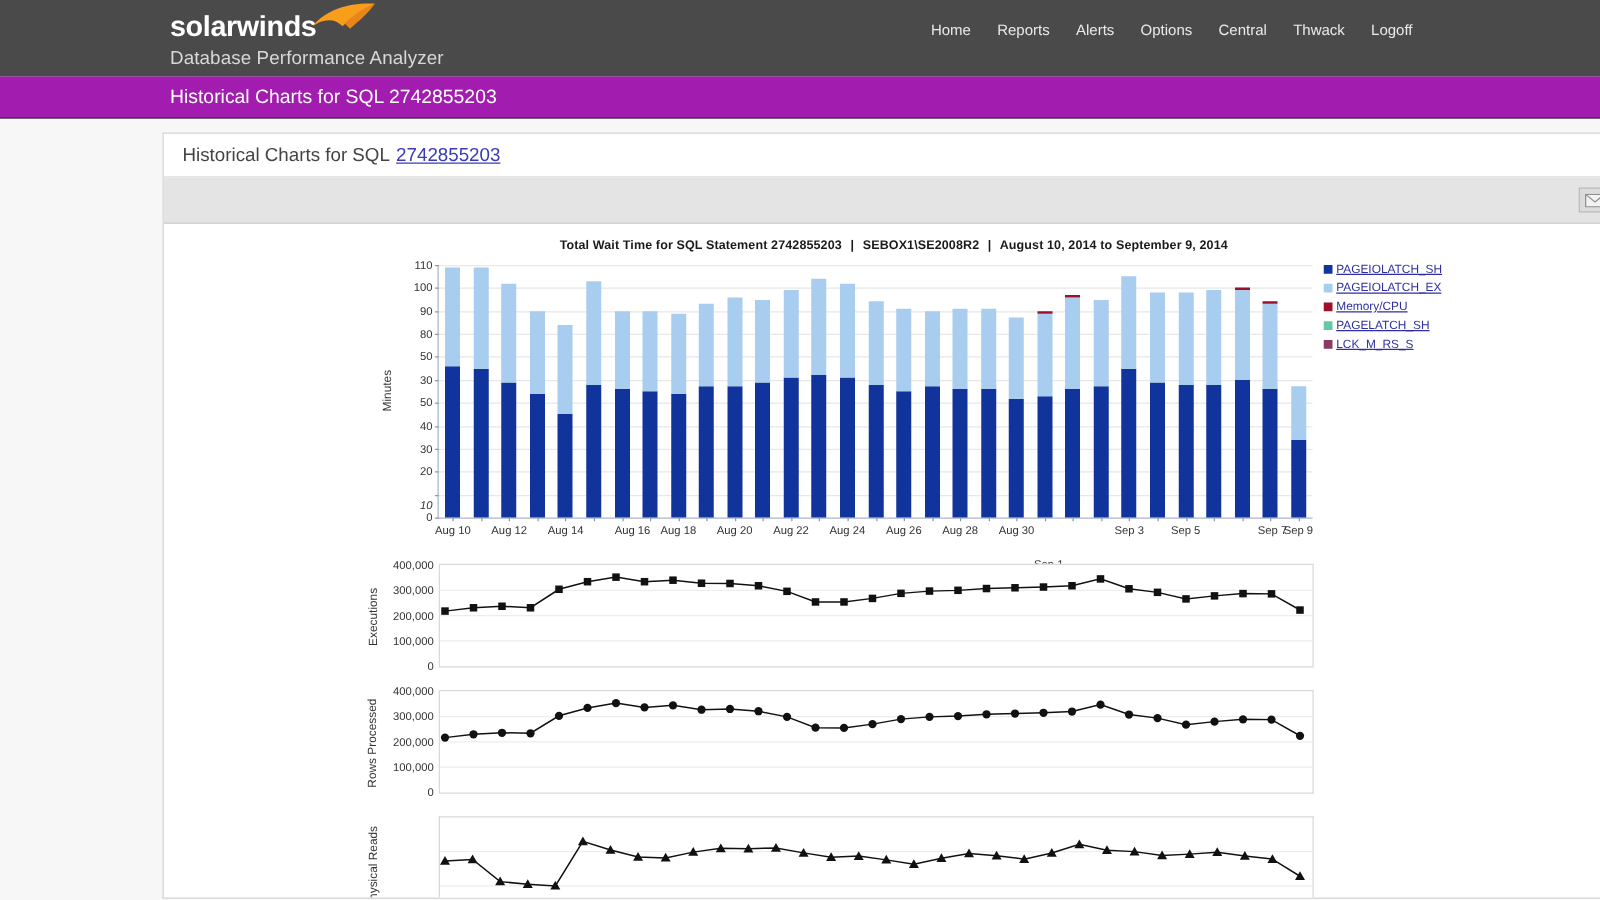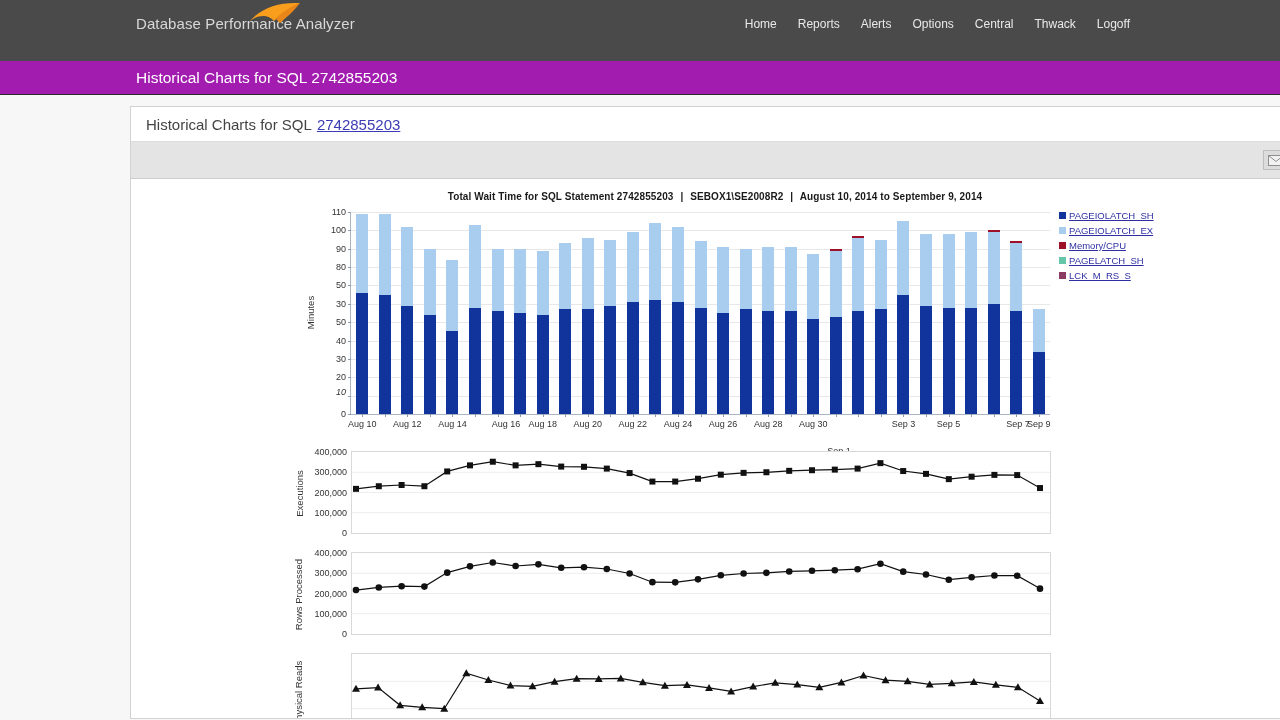--- a/index.html
+++ b/index.html
@@ -241,20 +241,21 @@
 </style>
 </head>
 <body>
 
 <div class="topbar">
   <div class="brand">
     <svg class="brand-swoosh" viewBox="0 0 58 26">
       <path d="M4 20 C16 6, 34 1, 54 2 C44 7, 36 12, 28 20 C22 13, 12 14, 4 20 Z" fill="#f99d1c"></path>
       <path d="M30 18 C36 11, 44 6, 54 2 C48 10, 42 15, 34 22 Z" fill="#e8861a"></path>
     </svg>
+    <div class="brand-name">solarwinds</div>
     <div class="brand-sub">Database Performance Analyzer</div>
   </div>
   <div class="mainnav">
     <a href="#">Home</a>
     <a href="#">Reports</a>
     <a href="#">Alerts</a>
     <a href="#">Options</a>
     <a href="#">Central</a>
     <a href="#">Thwack</a>
     <a href="#">Logoff</a>
@@ -293,21 +294,21 @@
       </div>
 
       <div class="barblock">
         <div class="ylabel-vert" style="left:172px; top:4px;">
           <span>Minutes</span>
         </div>
         <div class="plot" id="bar-plot" style="left:219px; top:4px; width:700px; height:203px;">
             <div class="ytick" style="top: 202px;">0</div>
             <div class="ytickmark" style="top: 202px;"></div>
             <div class="gridline" style="top: 183.636px;"></div>
-            <div class="ytick" style="top: 180px; font-style: italic;">10</div>
+            <div class="ytick" style="top: 192px; font-style: italic;">10</div>
             <div class="ytickmark" style="top: 183.636px;"></div>
             <div class="gridline" style="top: 165.273px;"></div>
             <div class="ytick" style="top: 165.273px;">20</div>
             <div class="ytickmark" style="top: 165.273px;"></div>
             <div class="gridline" style="top: 146.909px;"></div>
             <div class="ytick" style="top: 146.909px;">30</div>
             <div class="ytickmark" style="top: 146.909px;"></div>
             <div class="gridline" style="top: 128.545px;"></div>
             <div class="ytick" style="top: 128.545px;">40</div>
             <div class="ytickmark" style="top: 128.545px;"></div>

